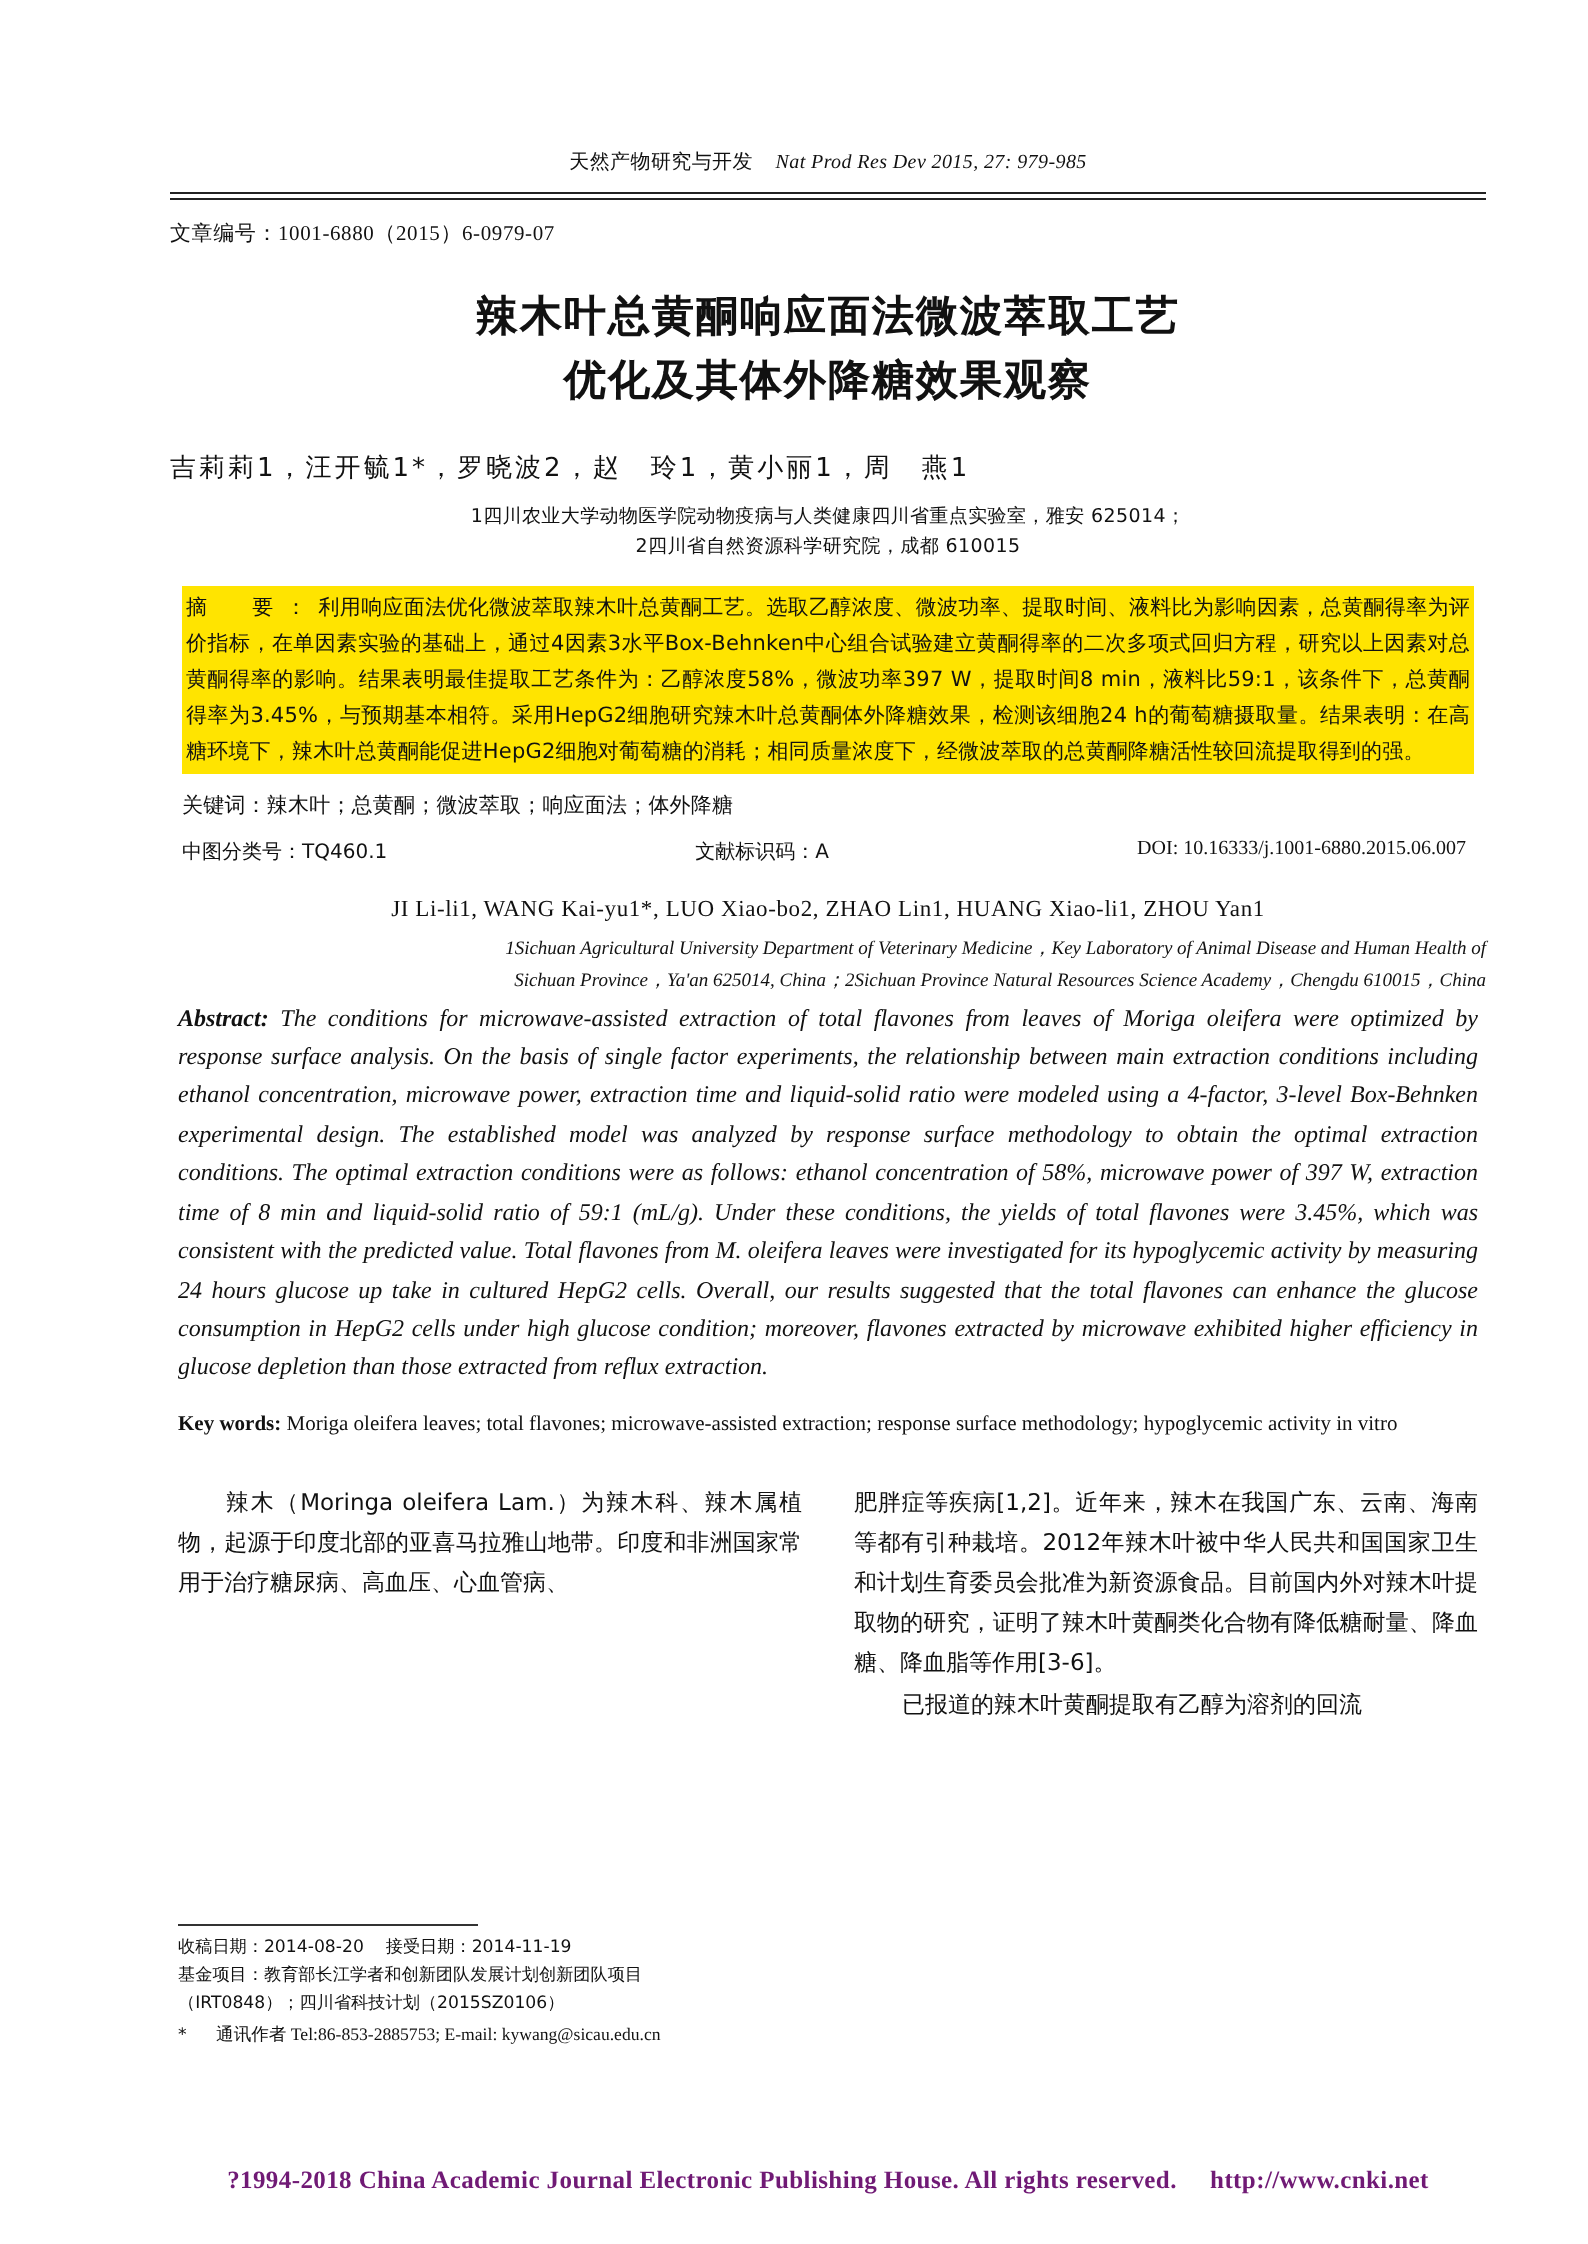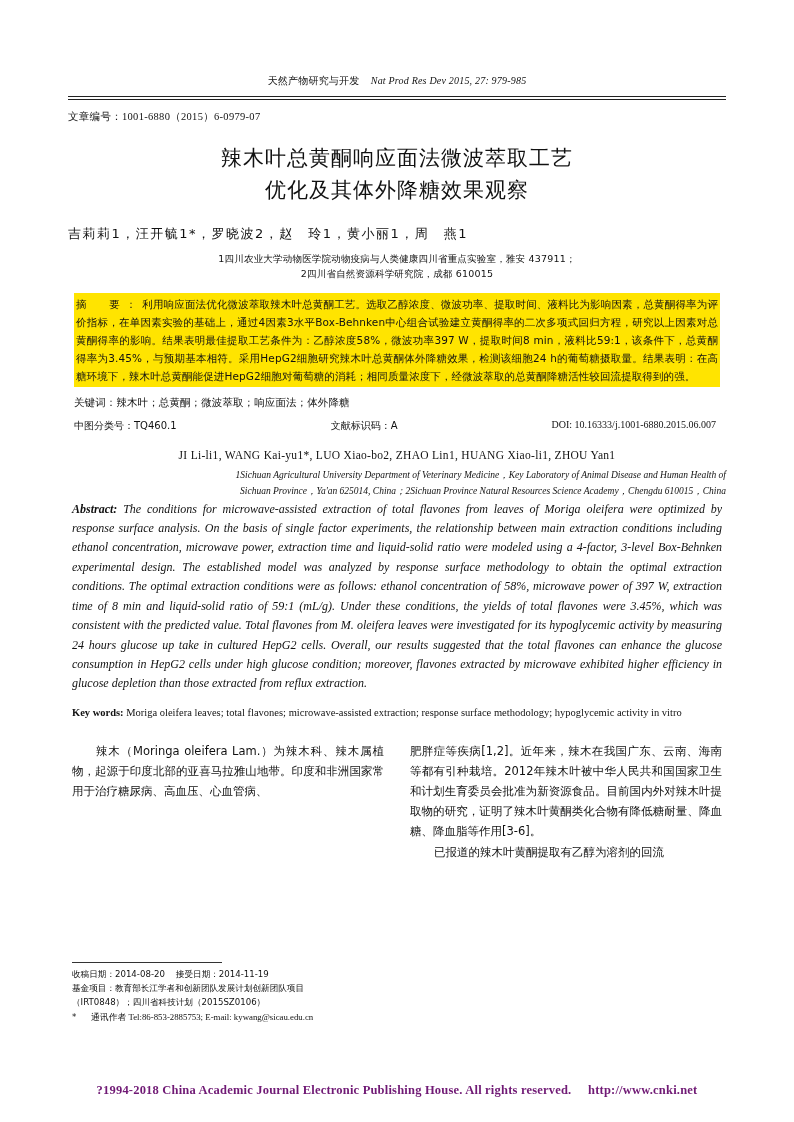--- a/index.html
+++ b/index.html
@@ -6,21 +6,21 @@
   body{
     width:794px;height:1122px;
     background:#ffffff;
     font-family:"Liberation Serif", serif;
     color:#111;
     position:relative;
     overflow:hidden;
   }
   .page{
     position:absolute;
-    left:0;top:0;width:693px;height:1122px;
+    left:17px;top:0;width:693px;height:1122px;
     padding:0;
   }
   .inner{
     position:absolute;
     left:68px;top:74px;width:658px;
   }
 
   
   .runhead{
     text-align:center;
@@ -39,21 +39,21 @@
     font-size:10.5px;
     margin-top:10px;
     font-family:"Liberation Serif", serif;
     letter-spacing:.3px;
   }
 
   
   .cn-title{
     text-align:center;
     font-family:"DejaVu Sans", sans-serif;
-    font-weight:normal;
+    font-weight:bold;
     font-size:21px;
     line-height:1.55;
     margin-top:18px;
     letter-spacing:1px;
   }
   .cn-authors{
     text-align:left;
     font-family:"DejaVu Sans", sans-serif;
     font-size:13px;
     margin-top:18px;
@@ -203,21 +203,21 @@
 
     <div class="artno">文章编号：1001-6880（2015）6-0979-07</div>
 
     <div class="cn-title">
       <div>辣木叶总黄酮响应面法微波萃取工艺</div>
       <div>优化及其体外降糖效果观察</div>
     </div>
 
     <div class="cn-authors">吉莉莉1，汪开毓1*，罗晓波2，赵　玲1，黄小丽1，周　燕1</div>
     <div class="cn-affil">
-      <div>1四川农业大学动物医学院动物疫病与人类健康四川省重点实验室，雅安 437911；</div>
+      <div>1四川农业大学动物医学院动物疫病与人类健康四川省重点实验室，雅安 625014；</div>
       <div>2四川省自然资源科学研究院，成都 610015</div>
     </div>
 
     <div class="abs-wrap">
       <div class="abs-cn">
         <span class="lbl">摘　要：</span><span>利用响应面法优化微波萃取辣木叶总黄酮工艺。选取乙醇浓度、微波功率、提取时间、液料比为影响因素，总黄酮得率为评价指标，在单因素实验的基础上，通过4因素3水平Box-Behnken中心组合试验建立黄酮得率的二次多项式回归方程，研究以上因素对总黄酮得率的影响。结果表明最佳提取工艺条件为：乙醇浓度58%，微波功率397 W，提取时间8 min，液料比59:1，该条件下，总黄酮得率为3.45%，与预期基本相符。采用HepG2细胞研究辣木叶总黄酮体外降糖效果，检测该细胞24 h的葡萄糖摄取量。结果表明：在高糖环境下，辣木叶总黄酮能促进HepG2细胞对葡萄糖的消耗；相同质量浓度下，经微波萃取的总黄酮降糖活性较回流提取得到的强。</span>
       </div>
       <div class="kw-cn">
         <span>关键词：</span><span>辣木叶；总黄酮；微波萃取；响应面法；体外降糖</span>
       </div>

